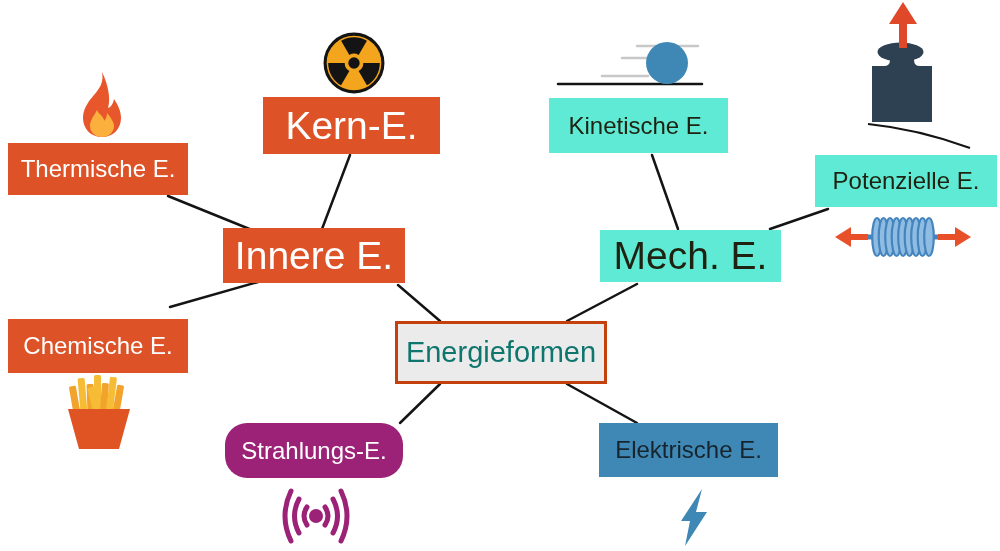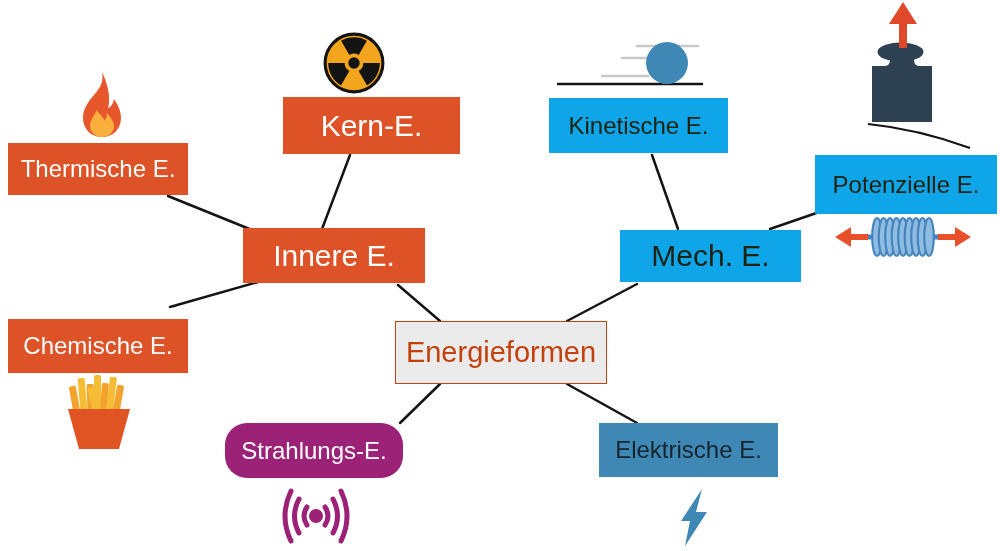--- a/index.html
+++ b/index.html
@@ -5,27 +5,27 @@
   html,body{margin:0;padding:0;background:#fff;}
   #stage{
     position:relative;width:1000px;height:551px;background:#ffffff;
     font-family:"Liberation Sans","DejaVu Sans",sans-serif;overflow:hidden;
   }
   .node{
     position:absolute;display:flex;align-items:center;justify-content:center;
     text-align:center;box-sizing:border-box;white-space:nowrap;
   }
   .node.orange{background:#DD5327;color:#ffffff;}
-  .node.green{background:#0ea5e9;color:#1F2210;}
+  .node.green{background:#5eead4;color:#1F2210;}
   .node.purple{background:#9B2277;color:#ffffff;border-radius:22px;}
   .node.blue{background:#3F88B5;color:#16252D;}
-  .node.center{background:#EBEBEB;color:#c2410c;border:1px solid #c2410c;}
+  .node.center{background:#EBEBEB;color:#0f766e;border:3px solid #c2410c;}
   .fs24{font-size:24px;}
   .fs29{font-size:29px;}
-  .fs30{font-size:30px;margin-left:20px;}
+  .fs30{font-size:39px;}
   svg.layer{position:absolute;left:0;top:0;}
   svg.icon{position:absolute;}
 </style>
 </head>
 <body>
 
 <div id="stage">
 
   <svg class="layer" width="1000" height="551" viewBox="0 0 1000 551">
     <g stroke="#141414" stroke-width="2.5" stroke-linecap="round">
@@ -145,21 +145,21 @@
   </div>
 
   <div class="node green fs30" style="left:600px;top:230px;width:181px;height:52px;">
     <span>Mech. E.</span>
   </div>
 
   <div class="node green fs24" style="left:549px;top:98px;width:179px;height:55px;">
     <span>Kinetische E.</span>
   </div>
 
-  <div class="node green fs24" style="left:815px;top:155px;width:182px;height:59px;">
+  <div class="node green fs24" style="left:815px;top:155px;width:182px;height:52px;">
     <span>Potenzielle E.</span>
   </div>
 
   <div class="node purple fs24" style="left:225px;top:423px;width:178px;height:55px;">
     <span>Strahlungs-E.</span>
   </div>
 
   <div class="node blue fs24" style="left:599px;top:423px;width:179px;height:54px;">
     <span>Elektrische E.</span>
   </div>

